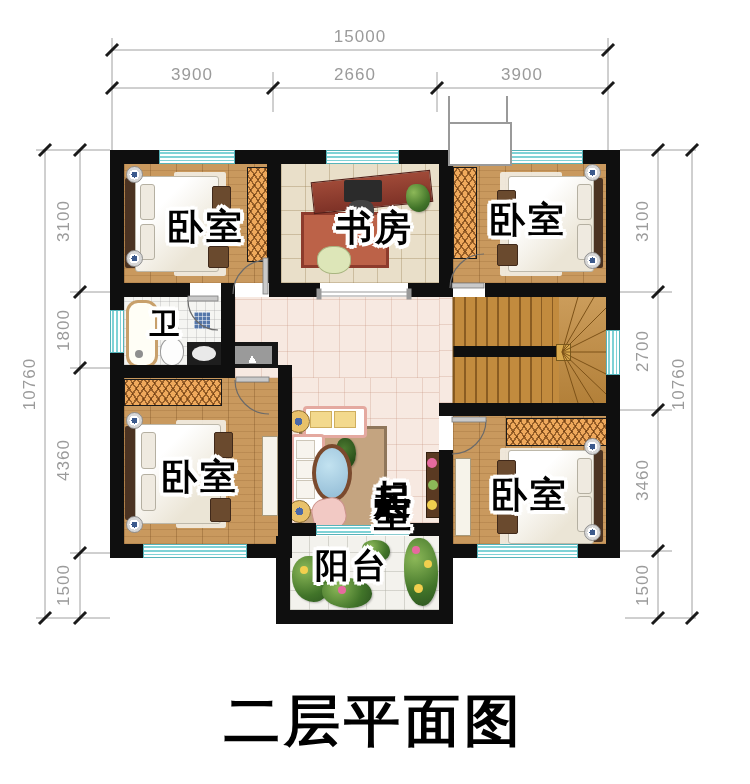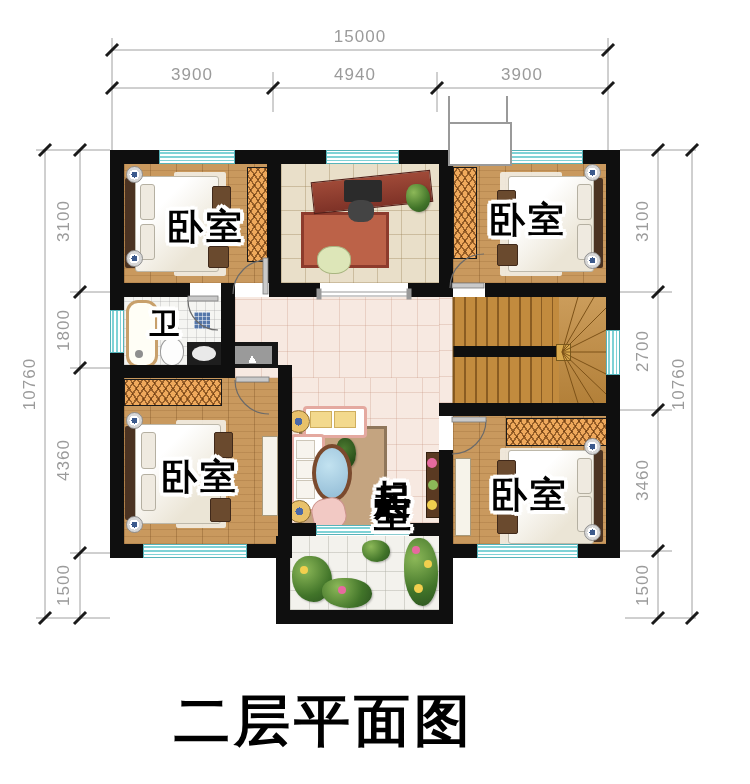--- a/index.html
+++ b/index.html
@@ -40,21 +40,21 @@
   .dresser{position:absolute;background:#f6f3ea;border:1px solid #a89a7c;}
   .room-label{position:absolute;transform:translate(-50%,-50%);font-weight:900;color:#000;white-space:nowrap;letter-spacing:3px;
     text-shadow:-3px -3px 0 #fff,3px -3px 0 #fff,-3px 3px 0 #fff,3px 3px 0 #fff,-4px 0 0 #fff,4px 0 0 #fff,0 -4px 0 #fff,0 4px 0 #fff;}
   .label-v{writing-mode:vertical-rl;letter-spacing:6px;}
   .dim{position:absolute;color:#9b9b9b;font-size:17px;text-align:center;letter-spacing:1px;}
   .dim-v{transform:rotate(-90deg);}
   .plant{position:absolute;border-radius:46% 58% 52% 62%;
     background:radial-gradient(circle at 32% 30%,#8cb858,#417429 62%,#2c5420);box-shadow:1px 1px 2px rgba(0,0,0,.25);}
   .flower{position:absolute;border-radius:50%;}
   #linework{position:absolute;left:0;top:0;pointer-events:none;}
-  #title{position:absolute;font-weight:900;color:#000;text-align:left;letter-spacing:4px;}
+  #title{position:absolute;font-weight:900;color:#000;text-align:center;letter-spacing:4px;}
 </style>
 </head>
 <body>
 
 <div id="canvas">
 
   <div class="wood" style="left:124px;top:164px;width:143px;height:119px;"></div>
   <div class="tile-beige" style="left:281px;top:164px;width:158px;height:119px;"></div>
   <div class="wood" style="left:453px;top:164px;width:153px;height:119px;"></div>
   <div class="tile-white" style="left:124px;top:297px;width:97px;height:68px;"></div>
@@ -270,29 +270,31 @@
       <line x1="562" y1="352" x2="606" y2="352"></line>
         <line x1="562" y1="352" x2="606" y2="374"></line>
       <line x1="562" y1="352" x2="606" y2="394"></line>
         <line x1="562" y1="352" x2="594" y2="403"></line>
       <line x1="562" y1="352" x2="578" y2="403"></line>
       <line x1="453" y1="297" x2="453" y2="403"></line>
     </g>
   </svg>
 
   <div class="room-label" style="left:206px;top:227px;font-size:36px;">卧室</div>
+  <div class="room-label" style="left:375px;top:228px;font-size:36px;">书房</div>
   <div class="room-label" style="left:528px;top:220px;font-size:36px;">卧室</div>
   <div class="room-label" style="left:166px;top:324px;font-size:30px;">卫</div>
   <div class="room-label label-v" style="left:392px;top:458px;font-size:38px;">起居室</div>
   <div class="room-label" style="left:200px;top:477px;font-size:36px;">卧室</div>
   <div class="room-label" style="left:530px;top:495px;font-size:36px;">卧室</div>
+  <div class="room-label" style="left:352px;top:566px;font-size:34px;">阳台</div>
 
   <div class="dim" style="left:320px;top:27px;width:80px;">15000</div>
   <div class="dim" style="left:152px;top:65px;width:80px;">3900</div>
-  <div class="dim" style="left:315px;top:65px;width:80px;">4940</div>
+  <div class="dim" style="left:315px;top:65px;width:80px;">2660</div>
   <div class="dim" style="left:482px;top:65px;width:80px;">3900</div>
 
   <div class="dim dim-v" style="left:-4px;top:374px;width:68px;">10760</div>
   <div class="dim dim-v" style="left:30px;top:211px;width:68px;">3100</div>
   <div class="dim dim-v" style="left:30px;top:320px;width:68px;">1800</div>
   <div class="dim dim-v" style="left:30px;top:450px;width:68px;">4360</div>
   <div class="dim dim-v" style="left:30px;top:575px;width:68px;">1500</div>
 
   <div class="dim dim-v" style="left:609px;top:211px;width:68px;">3100</div>
   <div class="dim dim-v" style="left:609px;top:341px;width:68px;">2700</div>

